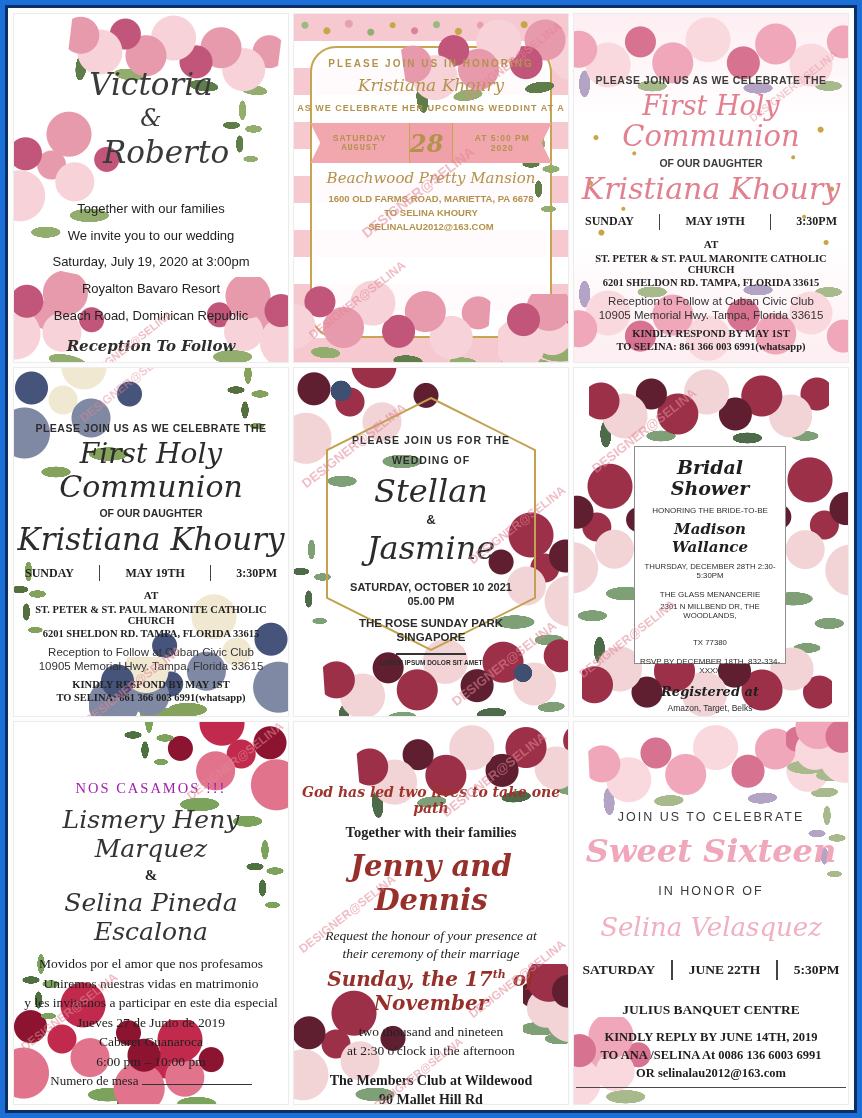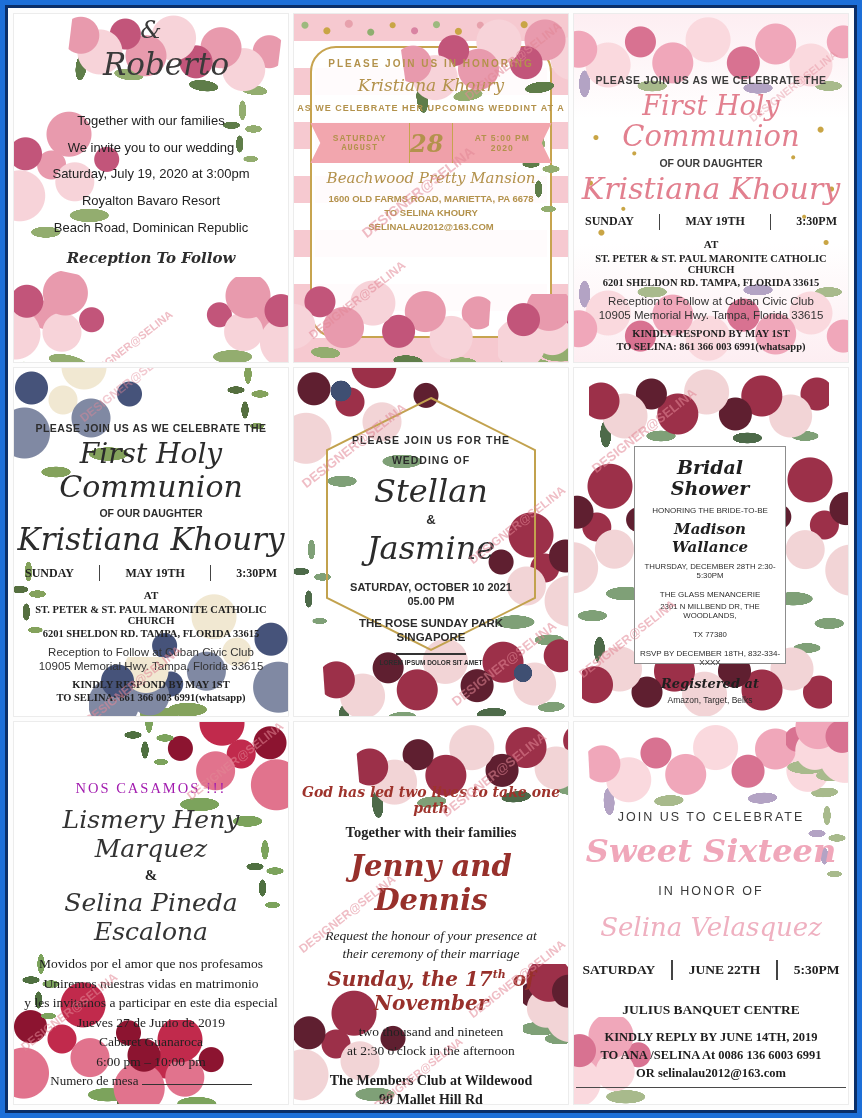--- a/index.html
+++ b/index.html
@@ -124,20 +124,21 @@
 <div class="frame-inner">
 <div class="grid">
 
   <section class="card th-pink">
     <div class="deco pat-band" style="width:210px;height:95px;left:55px;top:-10px;transform:rotate(7deg);"></div>
     <div class="deco pat-corner" style="width:145px;height:140px;left:-32px;top:95px;"></div>
     <div class="deco pat-corner" style="width:120px;height:115px;left:-28px;bottom:-22px;transform:rotate(12deg);"></div>
     <div class="deco pat-corner" style="width:110px;height:105px;right:-26px;bottom:-20px;transform:scaleX(-1);"></div>
     <div class="deco pat-spray" style="width:55px;height:75px;right:18px;top:85px;"></div>
     <div class="tx">
+      <div class="sc" style="font-size:31px;color:#3a3a3a;margin:52px 0 0 0;">Victoria</div>
       <div class="sc" style="font-size:24px;color:#3a3a3a;margin-top:2px;">&amp;</div>
       <div class="sc" style="font-size:31px;color:#3a3a3a;margin:2px 0 0 30px;">Roberto</div>
       <div class="sa" style="font-size:13px;color:#222;line-height:2.05;margin-top:26px;">
         <div>Together with our families</div>
         <div>We invite you to our wedding</div>
         <div>Saturday, July 19, 2020 at 3:00pm</div>
         <div>Royalton Bavaro Resort</div>
         <div>Beach Road, Dominican Republic</div>
       </div>
       <div class="sc b" style="font-size:15px;color:#2d2d2d;margin-top:8px;">Reception To Follow</div>
@@ -273,21 +274,21 @@
     <div class="deco pat-band" style="width:250px;height:105px;left:8px;bottom:-16px;transform:scaleY(-1);"></div>
     <div class="boxed" style="left:60px;width:152px;top:78px;height:218px;">
       <div class="tx" style="padding-top:10px;">
         <div class="sc b" style="font-size:19px;color:#1f1f1f;line-height:1.1;">Bridal</div>
         <div class="sc b" style="font-size:19px;color:#1f1f1f;line-height:1.1;">Shower</div>
         <div class="sa" style="font-size:8px;color:#2c2c2c;margin-top:7px;">HONORING THE BRIDE-TO-BE</div>
         <div class="sc b" style="font-size:15px;color:#1f1f1f;margin-top:5px;">Madison Wallance</div>
         <div class="sa" style="font-size:7.8px;color:#2c2c2c;margin-top:6px;">THURSDAY, DECEMBER 28TH 2:30-5:30PM</div>
         <div class="sa" style="font-size:8px;color:#2c2c2c;margin-top:10px;">THE GLASS MENANCERIE</div>
         <div class="sa" style="font-size:7.8px;color:#2c2c2c;margin-top:3px;">2301 N MILLBEND DR, THE WOODLANDS,</div>
-        <div class="sa" style="font-size:7.8px;color:#2c2c2c;margin-top:10px;">TX 77380</div>
+        <div class="sa" style="font-size:7.8px;color:#2c2c2c;margin-top:18px;">TX 77380</div>
         <div class="sa" style="font-size:8px;color:#2c2c2c;margin-top:10px;">RSVP BY DECEMBER 18TH, 832-334-XXXX</div>
         <div class="sc b" style="font-size:13px;color:#1f1f1f;margin-top:9px;">Registered at</div>
         <div class="sa" style="font-size:8.5px;color:#2c2c2c;margin-top:4px;">Amazon, Target, Belks</div>
       </div>
     </div>
     <span class="wm" style="font-size:13px;left:6px;top:55px;">DESIGNER@SELINA</span>
     <span class="wm" style="font-size:12px;left:-6px;bottom:70px;">DESIGNER@SELINA</span>
   </section>
 
   <section class="card th-red">

